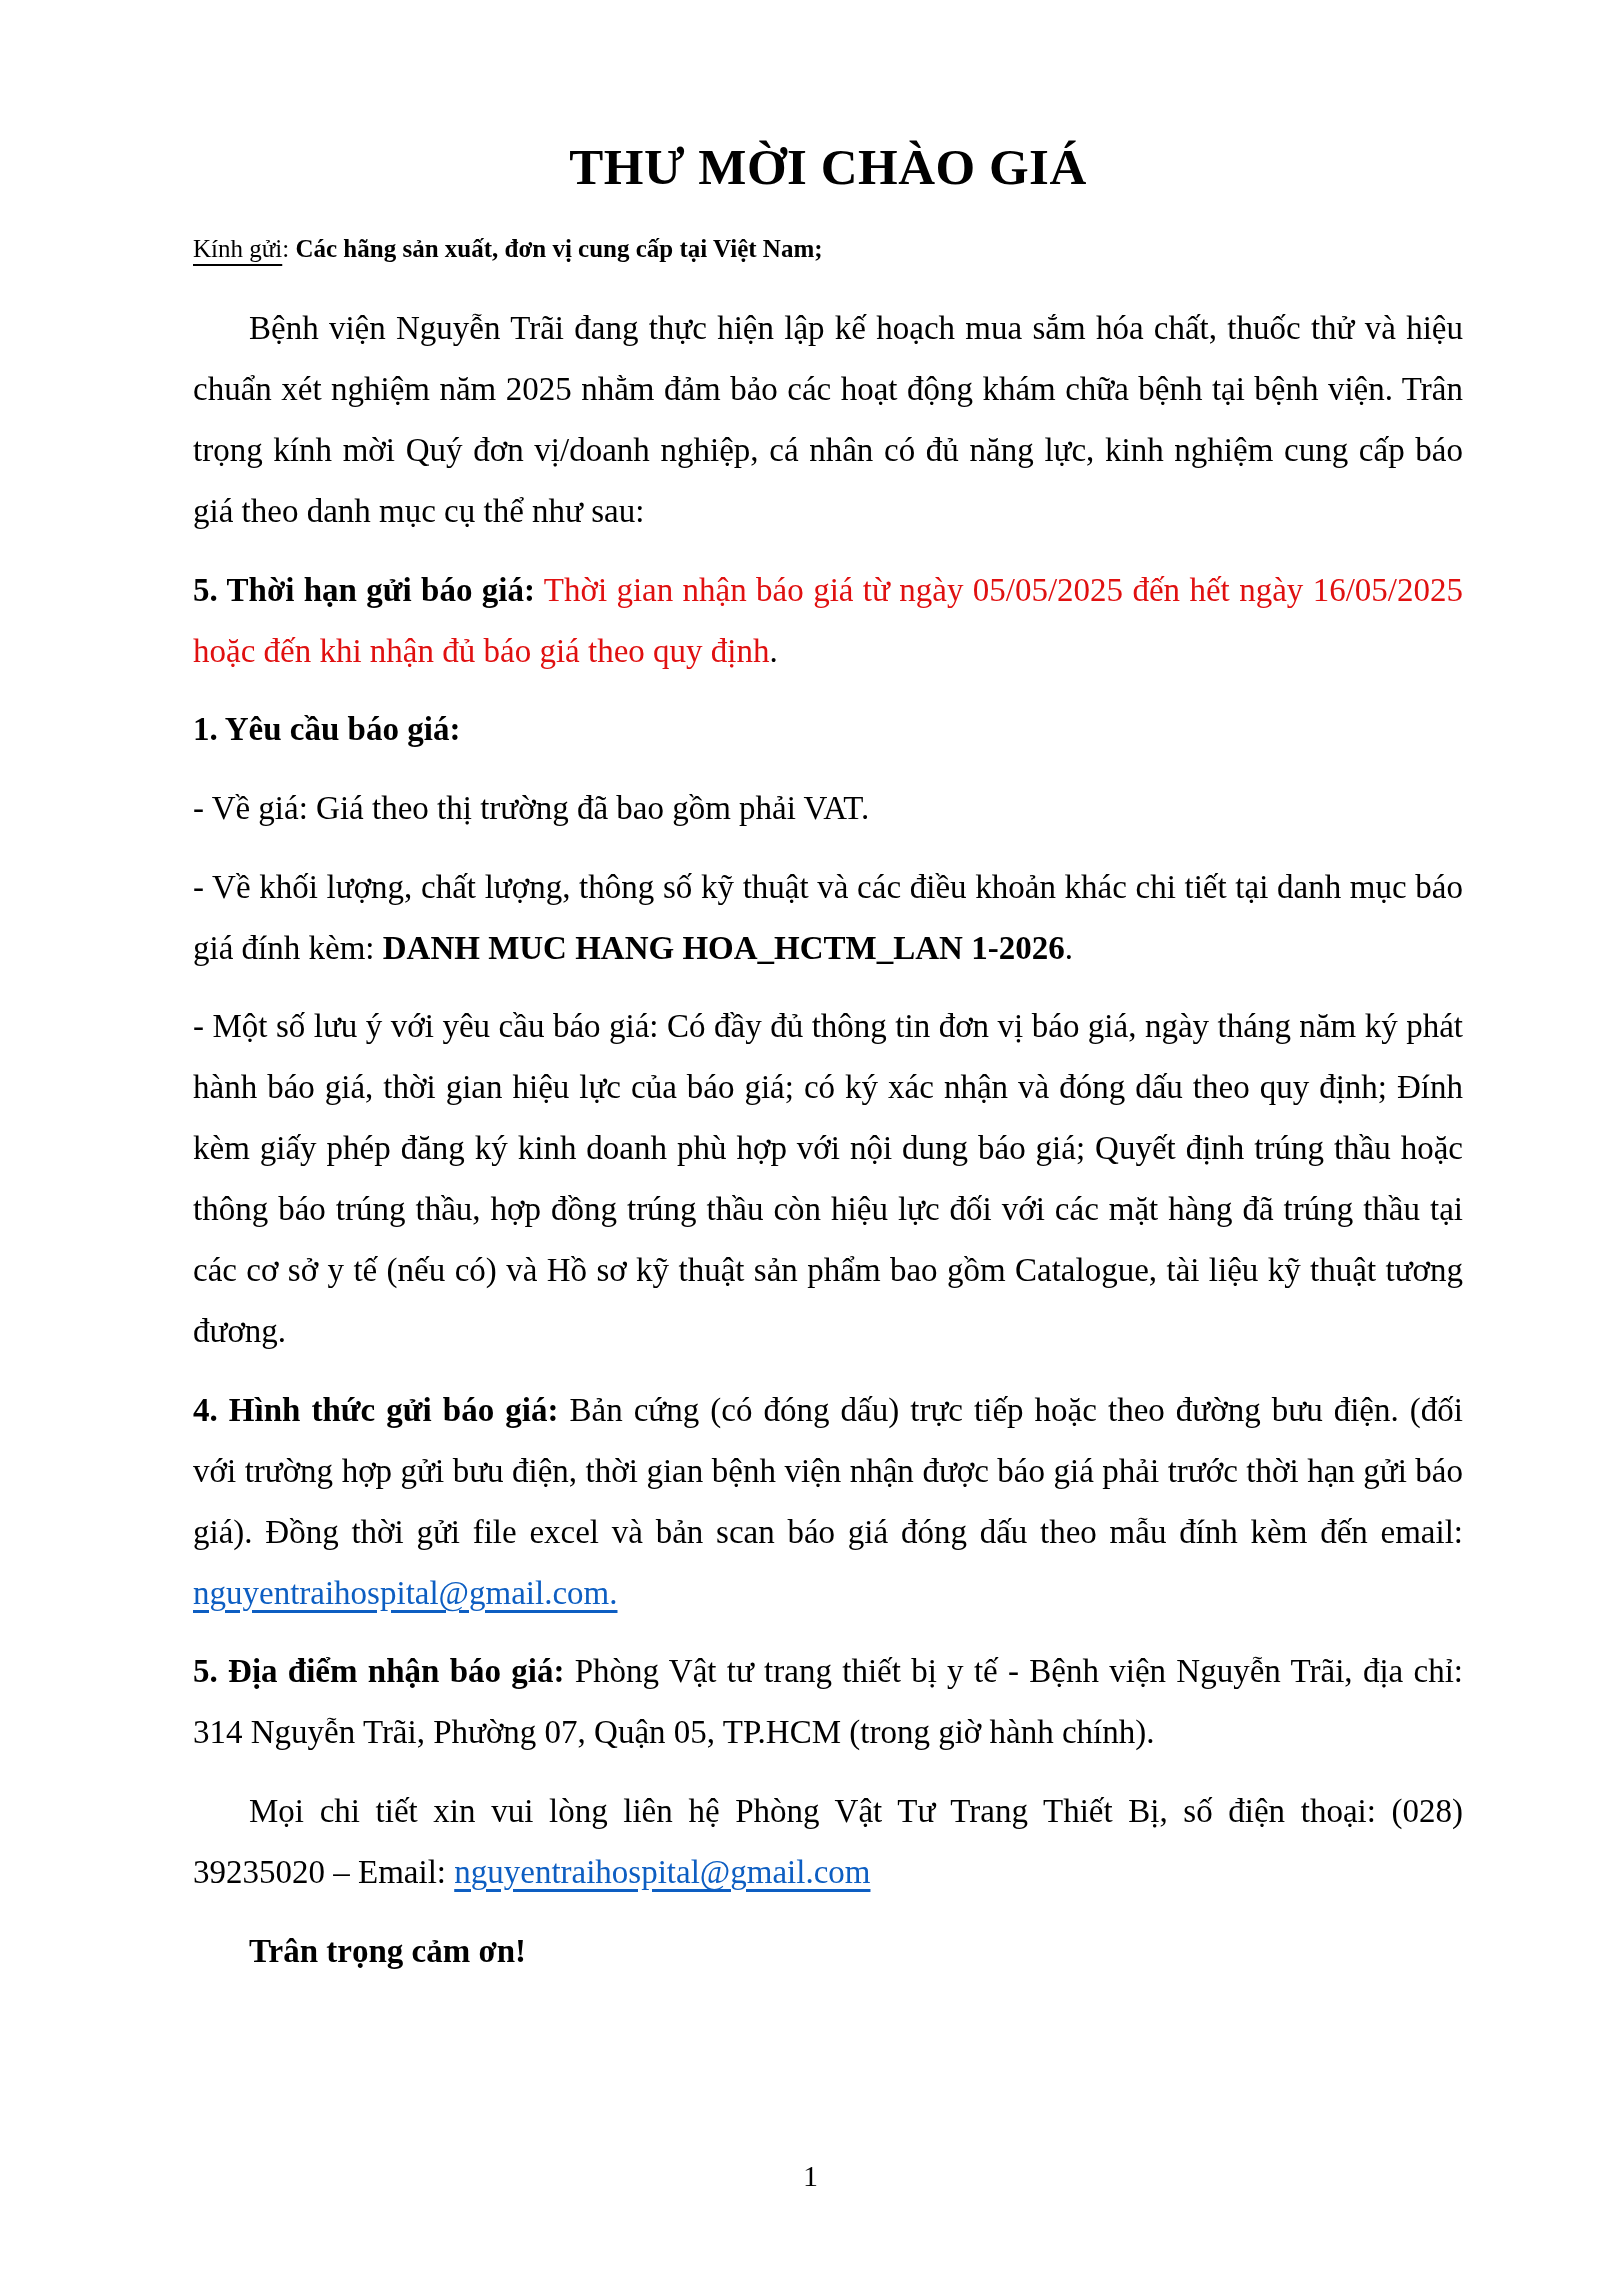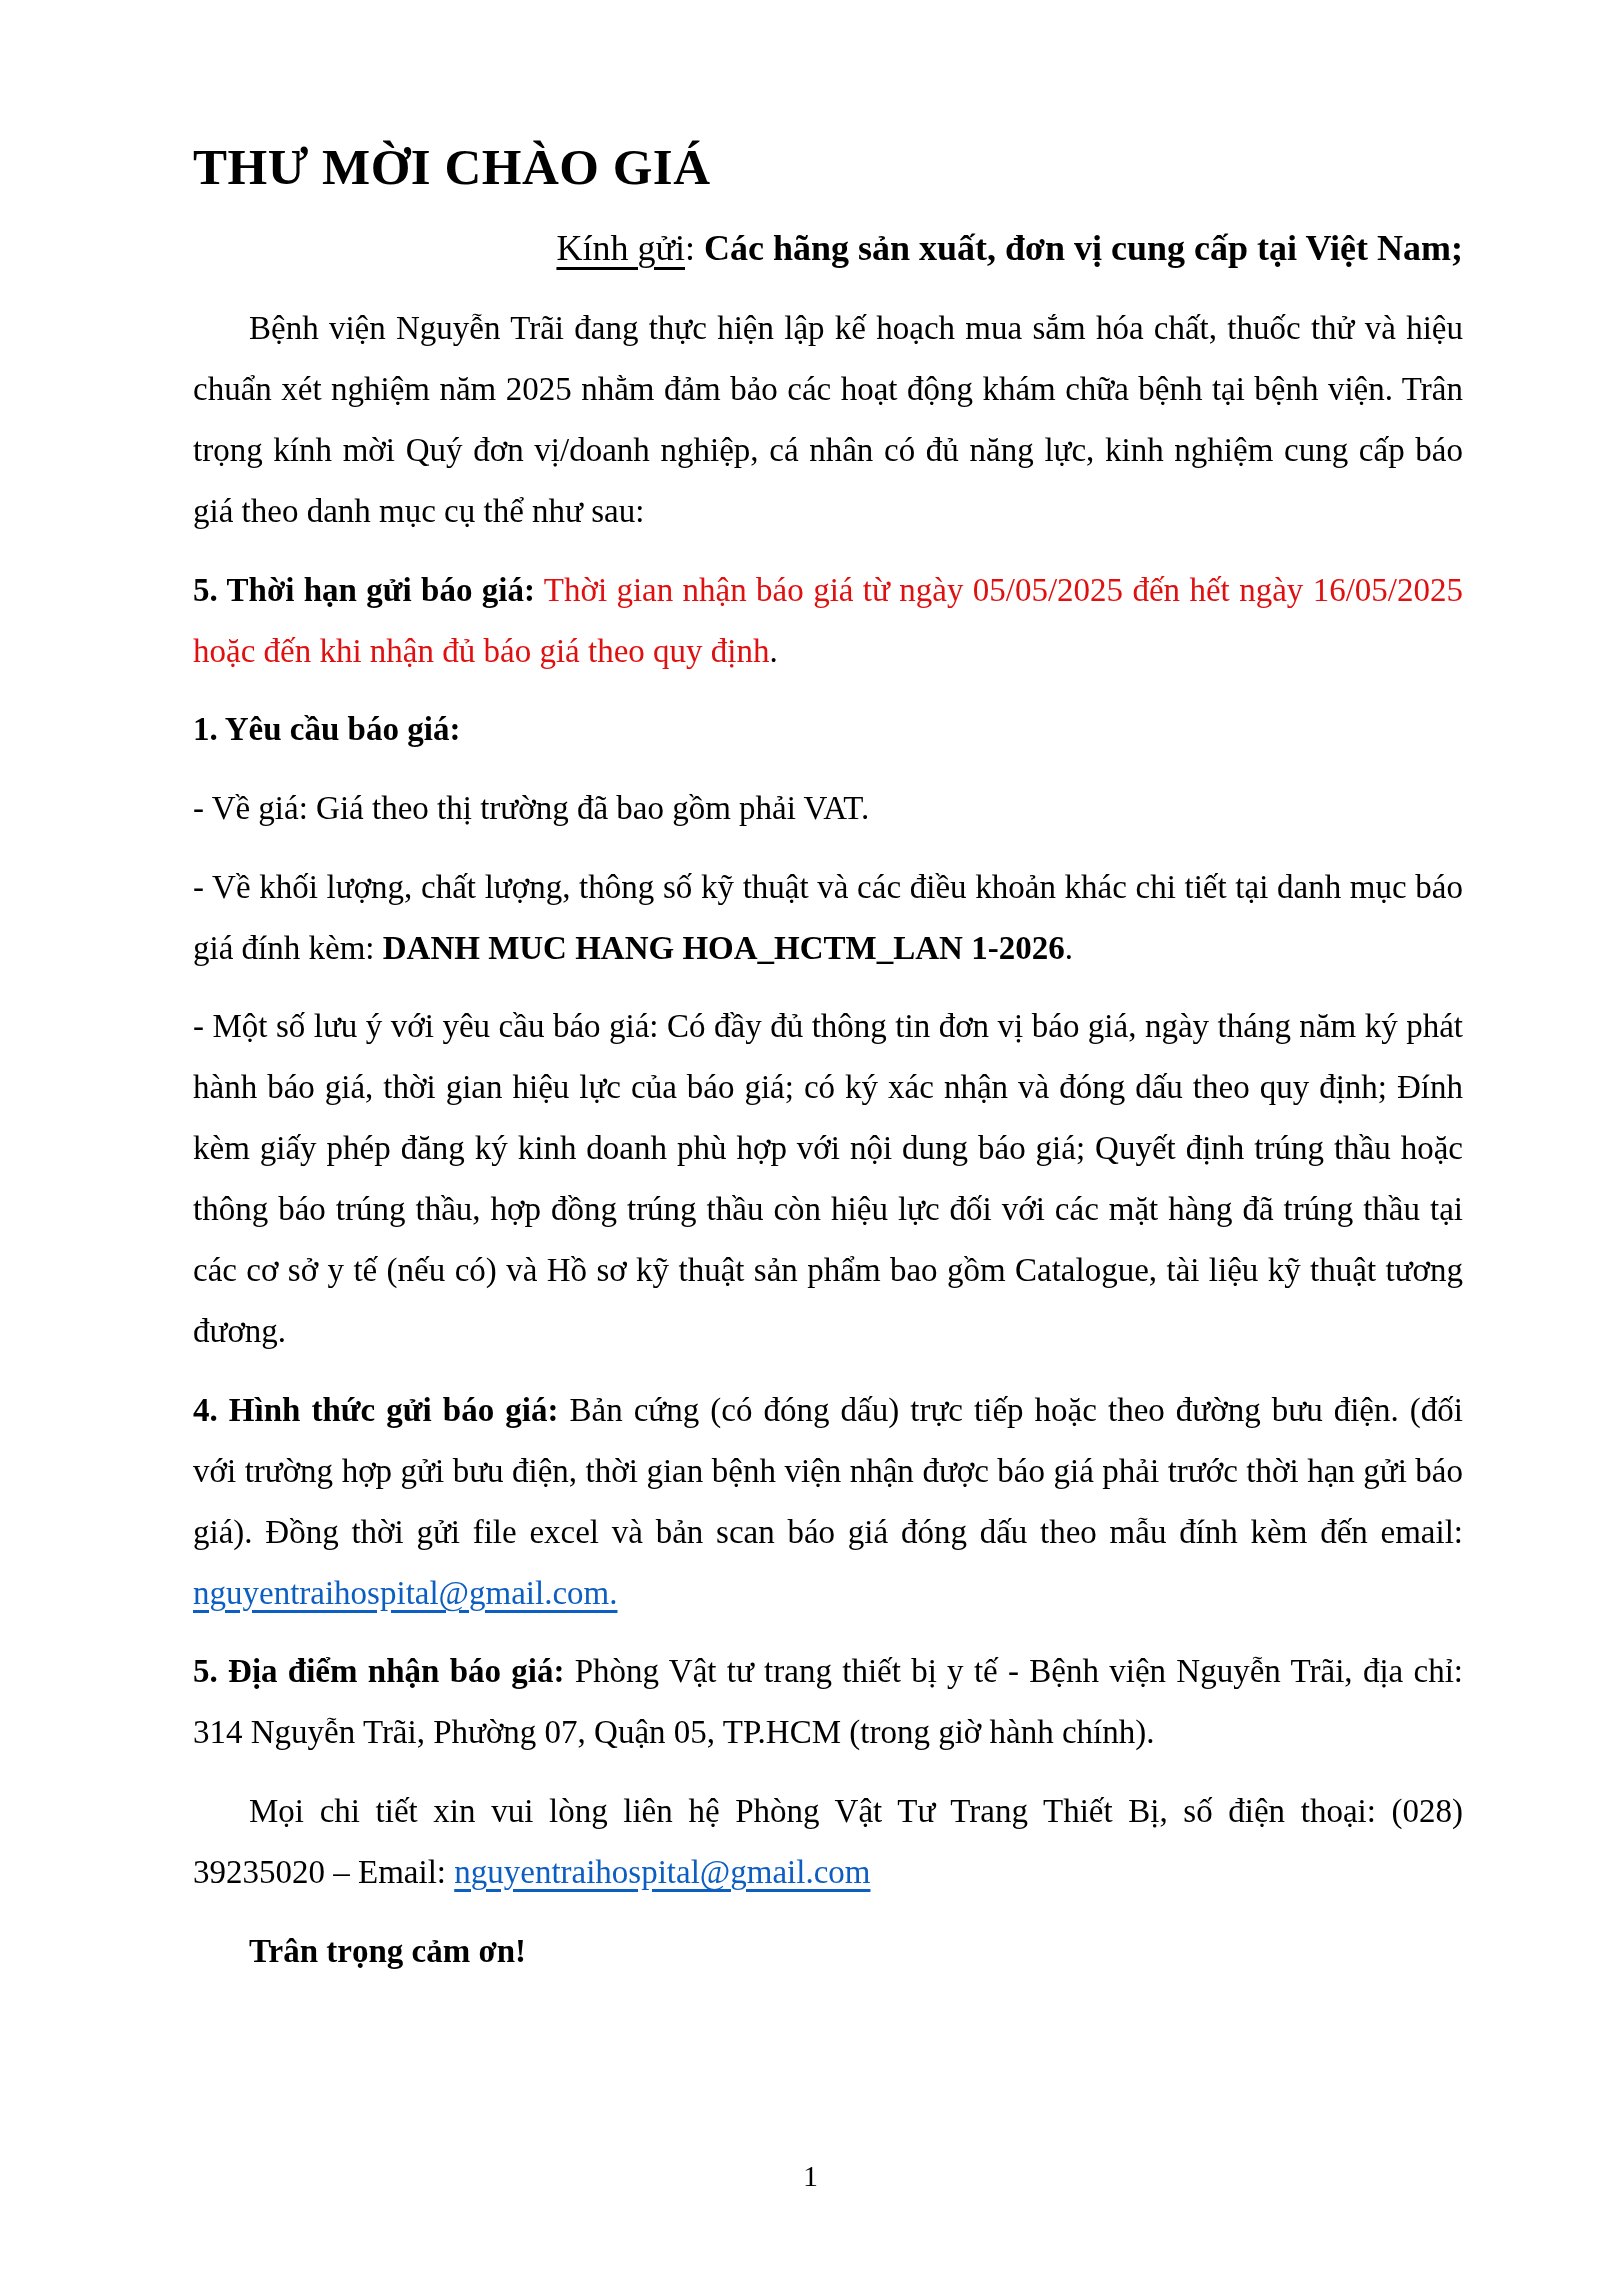--- a/index.html
+++ b/index.html
@@ -15,27 +15,28 @@
   .page {
     position: absolute;
     inset: 0;
     padding: 137px 158px 0 193px;
     background: var(--background, #ffffff);
   }
   .doc-title {
     font-size: 51px;
     font-weight: bold;
     line-height: 61px;
+    text-align: center;
     margin-bottom: 19.6px;
     letter-spacing: 0.5px;
   }
   .salutation {
-    font-size: 36px;
+    font-size: 25px;
     line-height: 61px;
-    text-align: right;
+    text-align: left;
     margin-bottom: 19.6px;
   }
   .salutation .label {
     text-decoration: underline;
     text-underline-offset: 6.9px;
   }
   p.body {
     font-size: 33px;
     line-height: 61px;
     text-align: justify;

